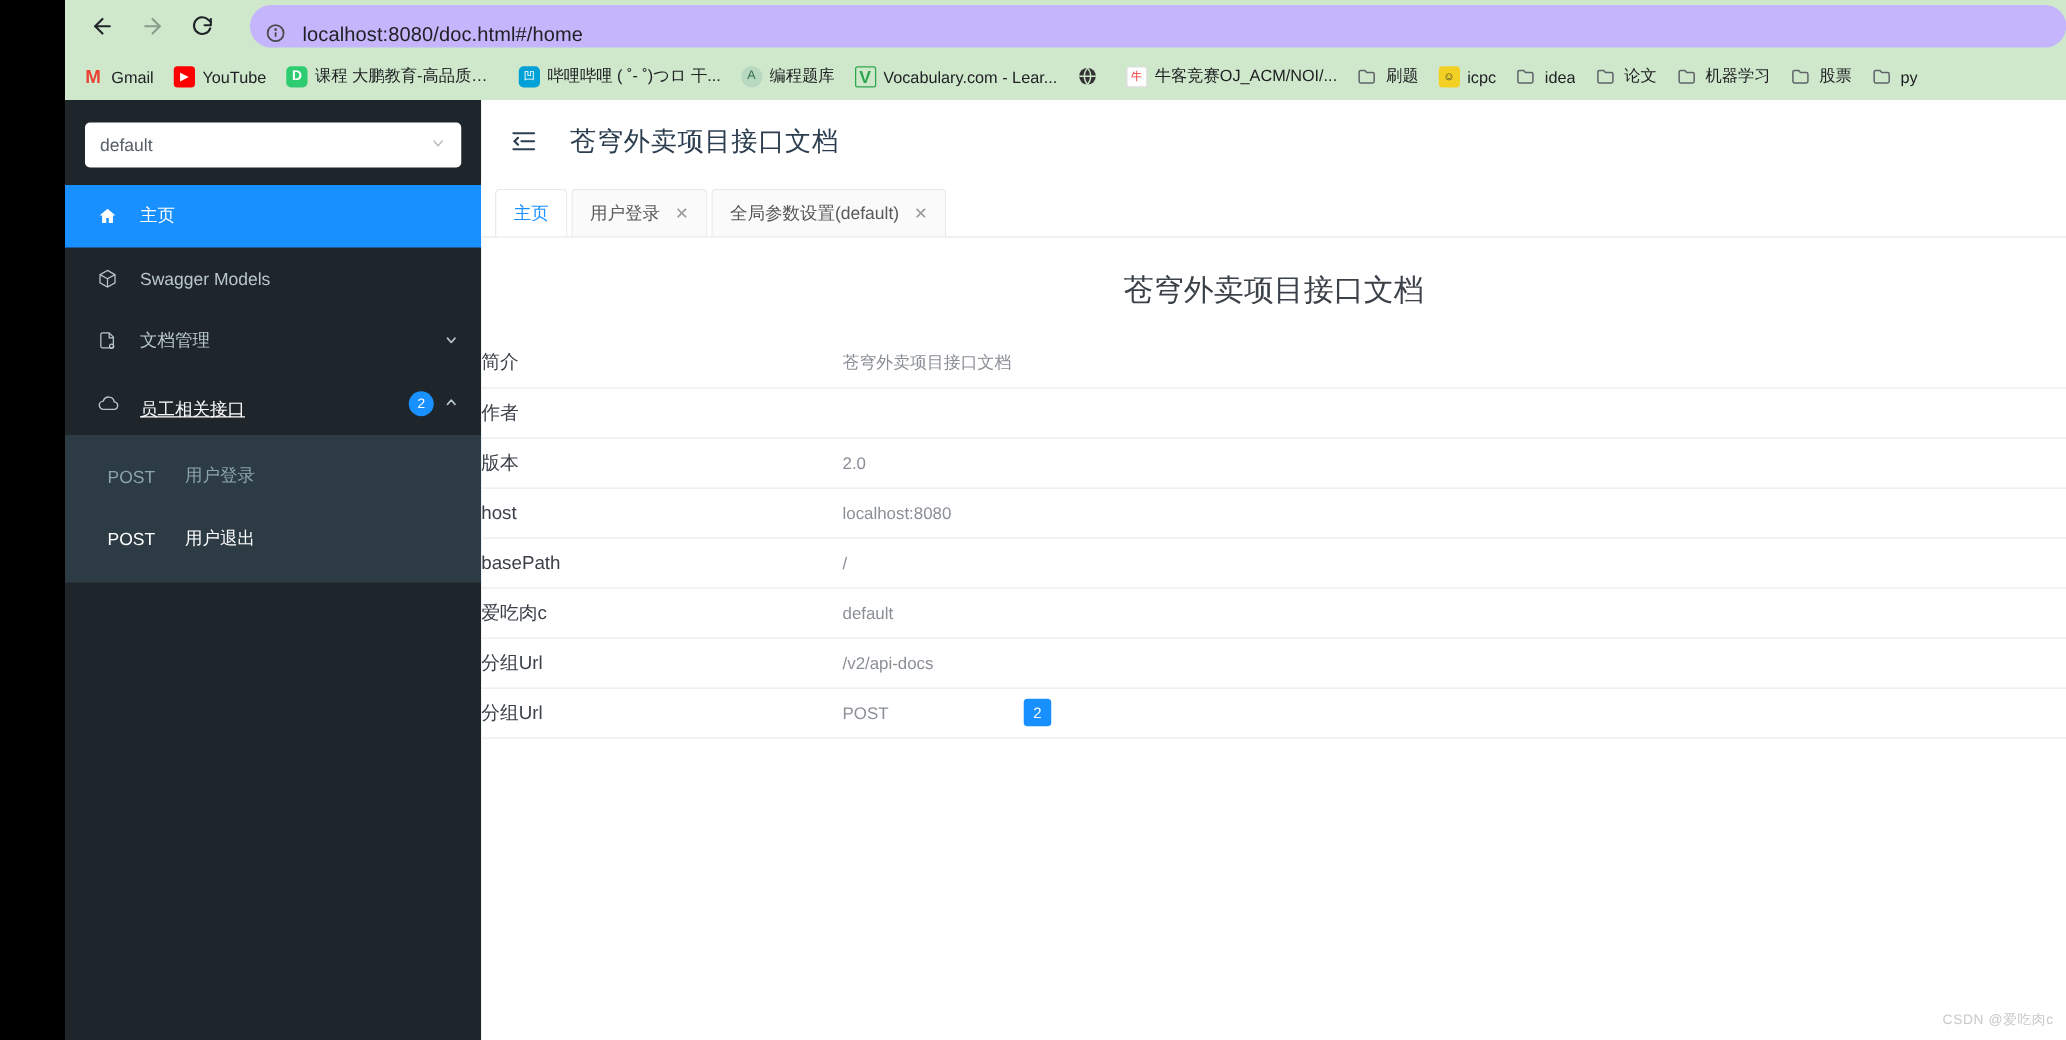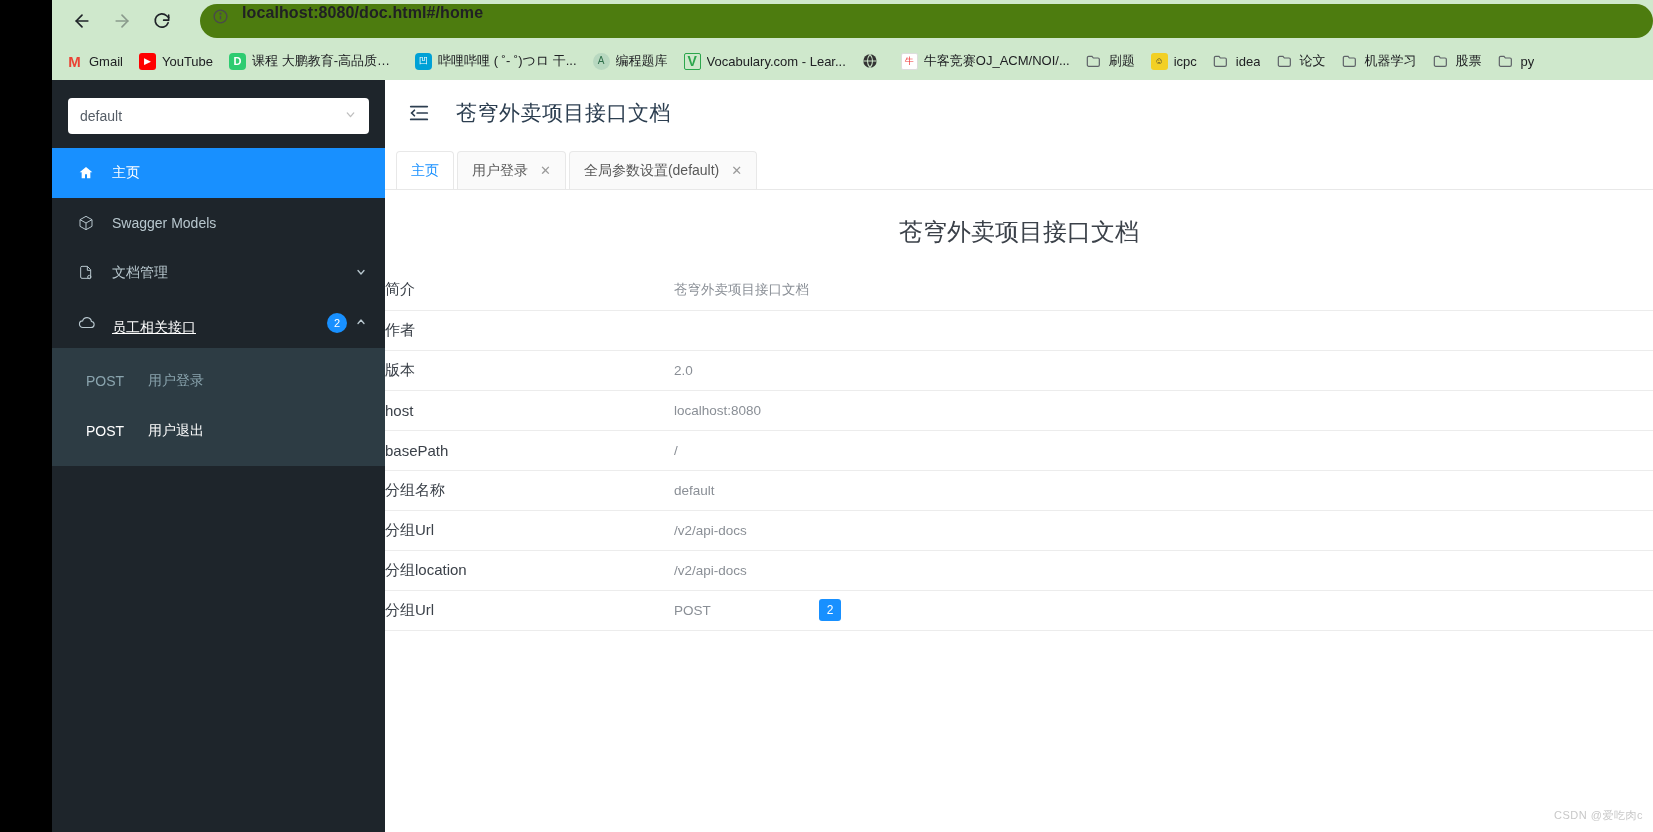--- a/index.html
+++ b/index.html
@@ -38,27 +38,26 @@
     color: #1f2328;
     flex: 0 0 auto;
   }
   .nav-btn:first-child { margin-left: 10px; }
   .nav-btn svg { display: block; }
 
   .omnibox {
     margin-left: 18px;
     height: 34px;
     flex: 1 1 auto;
-    background: #4d7c0f;
+    background: #c4b5fd;
     border-radius: 17px;
     display: flex;
-    align-items: flex-start;
+    align-items: flex-end;
     padding-left: 8px;
     max-width: 1520px;
-    font-weight: bold;
   }
   .omnibox-icon {
     width: 24px; height: 24px;
     border-radius: 50%;
     display: flex; align-items: center; justify-content: center;
     flex: 0 0 auto;
     color: #4a4a4a;
   }
   .omnibox-url {
     margin-left: 10px;
@@ -573,29 +572,25 @@
             </tr>
             <tr>
               <td class="k">host</td>
               <td class="v">localhost:8080</td>
             </tr>
             <tr>
               <td class="k">basePath</td>
               <td class="v">/</td>
             </tr>
             <tr>
-              <td class="k">分组名称</td>
+              <td class="k">爱吃肉c</td>
               <td class="v">default</td>
             </tr>
             <tr>
               <td class="k">分组Url</td>
-              <td class="v">/v2/api-docs</td>
-            </tr>
-            <tr>
-              <td class="k">分组location</td>
               <td class="v">/v2/api-docs</td>
             </tr>
             <tr>
               <td class="k">分组Url</td>
               <td class="v">
                 <span class="stat-wrap">
                   <span class="stat-method">POST</span>
                   <span class="stat-badge">2</span>
                 </span>
               </td>

